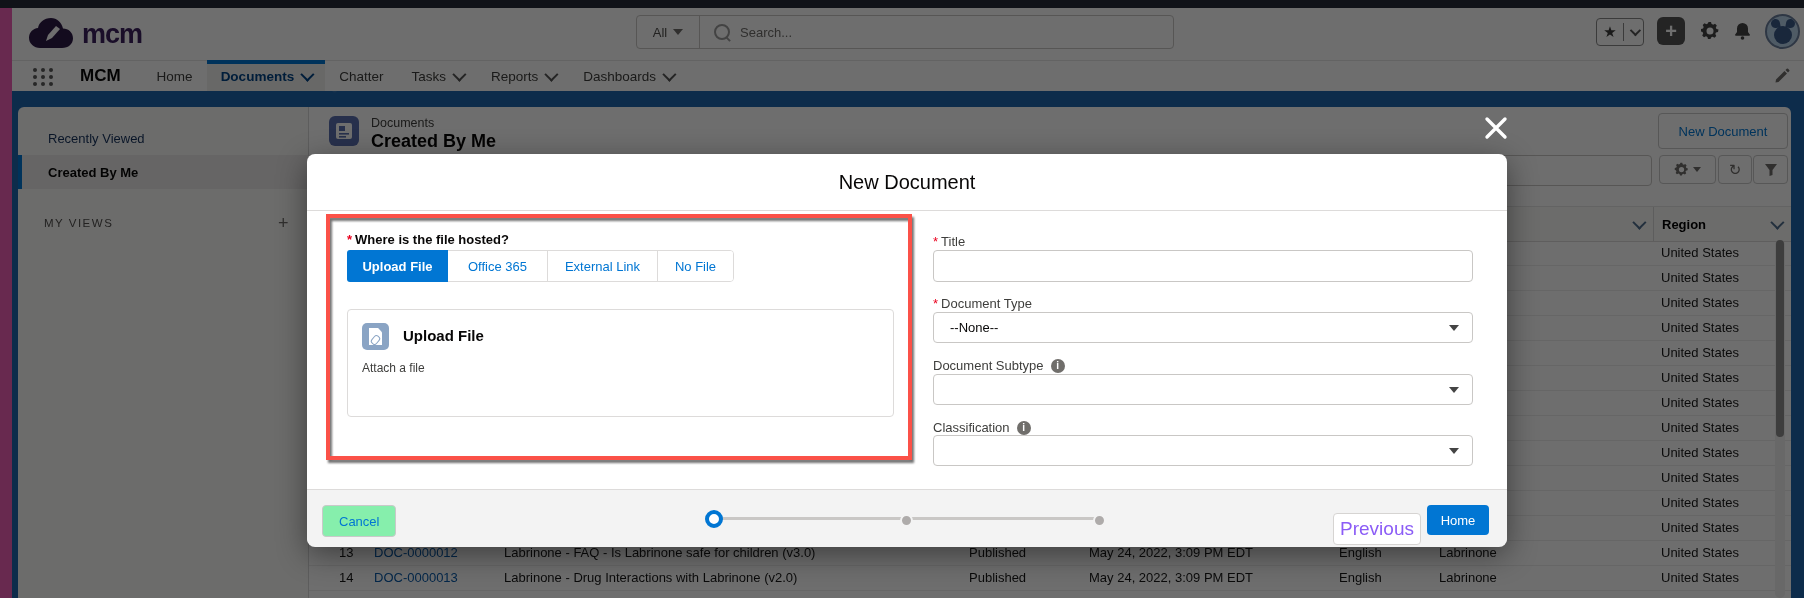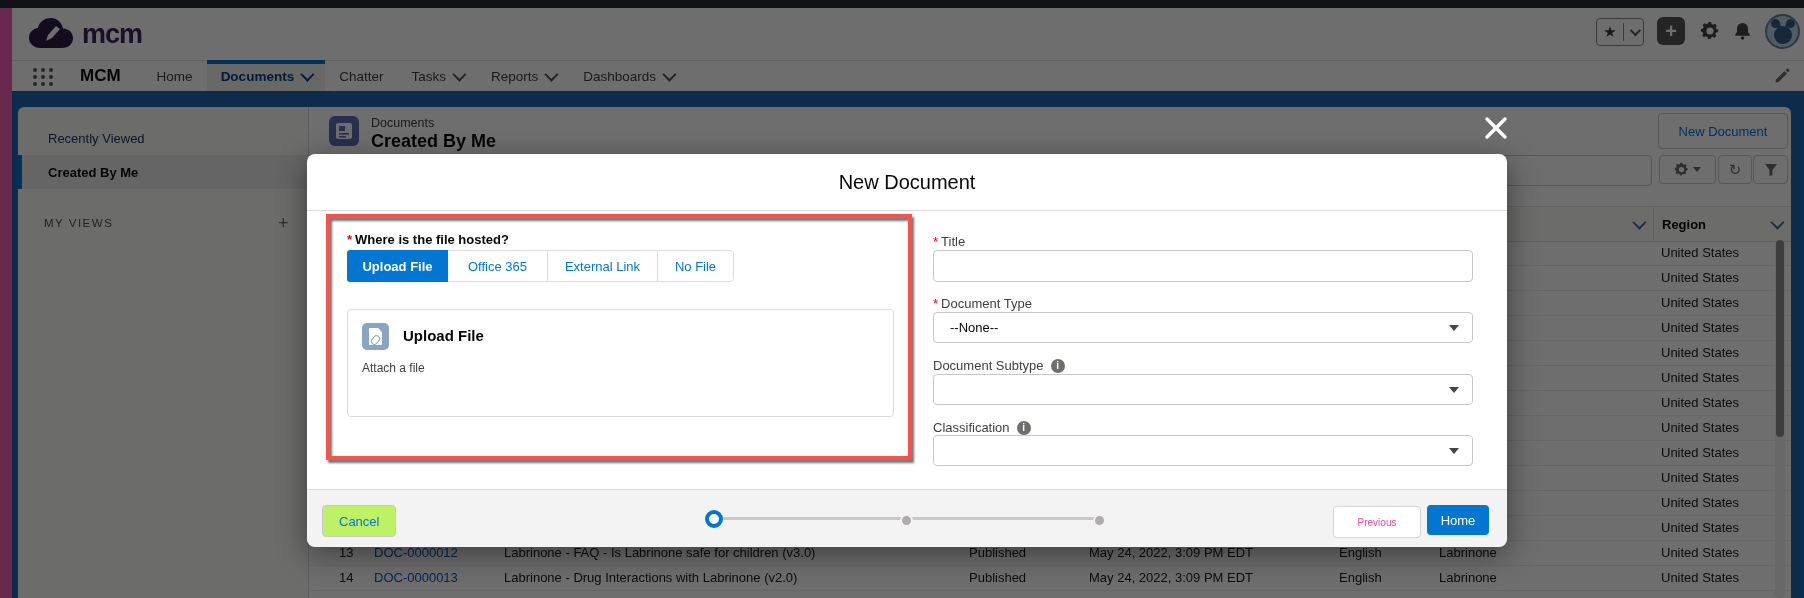--- a/index.html
+++ b/index.html
@@ -143,48 +143,56 @@
           box-sizing:border-box;background:#fff;}
   .tselect{position:absolute;left:626px;width:540px;height:31px;border:1px solid #c9c7c5;border-radius:4px;
           box-sizing:border-box;background:#fff;display:flex;align-items:center;padding-left:16px;
           font-size:13px;color:#080707;}
   .dd-arrow{position:absolute;right:13px;top:12px;width:0;height:0;border-left:5px solid transparent;
           border-right:5px solid transparent;border-top:6px solid #444;}
 
   #modal-footer{left:0;top:335px;width:1200px;height:57px;background:#f3f3f3;border-top:1px solid #dddbda;
                 border-radius:0 0 8px 8px;}
   #cancel-btn{left:15px;top:15px;height:30px;padding:0 16px;border:1px solid #c9c9c9;border-radius:4px;
-              background:#bef264;color:#0176d3;font-size:13px;display:flex;align-items:center;position:absolute;}
+              background:#86efac;color:#0176d3;font-size:13px;display:flex;align-items:center;position:absolute;}
   #prog-line{left:406px;top:27px;width:385px;height:3px;background:#c9c7c5;position:absolute;}
   .dot{position:absolute;border-radius:50%;}
   #dot1{left:398px;top:20px;width:10px;height:10px;background:#fff;border:4px solid #0176d3;}
   #dot2{left:593px;top:24px;width:9px;height:9px;background:#aeabaa;border:2px solid #f3f3f3;}
   #dot3{left:786px;top:24px;width:9px;height:9px;background:#aeabaa;border:2px solid #f3f3f3;}
-  #prev-btn{left:1026px;top:16px;width:86px;height:30px;border:1px solid #d6d4d2;border-radius:4px;background:#fff;
-            color:#ec4899;font-size:10px;display:flex;align-items:center;justify-content:center;position:absolute;}
+  #prev-btn{left:1026px;top:23px;width:86px;height:30px;border:1px solid #d6d4d2;border-radius:4px;background:#fff;
+            color:#8b5cf6;font-size:19px;display:flex;align-items:center;justify-content:center;position:absolute;}
   #next-btn{left:1120px;top:15px;width:62px;height:30px;border-radius:4px;background:#0176d3;color:#fff;
             font-size:13px;display:flex;align-items:center;justify-content:center;position:absolute;}
 
   
   #red-box{left:326px;top:214px;width:586px;height:246px;border:4px solid #fb5148;box-sizing:border-box;
            z-index:60;filter:drop-shadow(2px 3px 1px rgba(0,0,0,0.55));}
 </style>
 </head>
 <body>
 
 <div class="abs" id="top-strip"></div>
 <div class="abs" id="left-strip"></div>
 
 <div class="abs" id="global-header">
   <div class="abs" id="logo">
     <svg width="46" height="40" viewBox="0 0 46 40">
       <path d="M23 4c-7 0-12 4.5-13 10-5 .5-9 4.5-9 9.8C1 29.8 6 34 12 34h22c6.5 0 11-4.2 11-9.8 0-5.5-4.5-9.7-10-9.7C33.6 8.3 29 4 23 4z" fill="#2e1a47"></path>
       <path d="M18 27l2-6 8-9 4 3-8 9-6 3z" fill="#ffffff"></path>
     </svg>
     <span id="logo-text">mcm</span>
+  </div>
+  <div class="abs" id="search-box">
+    <div id="search-scope">
+      <span>All</span>
+      <span class="dd-arrow" style="position:static;border-top-color:#706e6b;"></span>
+    </div>
+    <span class="mag"></span>
+    <span id="search-placeholder">Search...</span>
   </div>
   <div class="abs hicon" id="fav-group">
     <span id="fav-star">★</span>
     <span id="fav-dd">
         <span class="chev" style="width:6px;height:6px;"></span>
       </span>
   </div>
   <div class="abs hicon" id="plus-btn">+</div>
   <div class="abs hicon" id="gear-btn">
     <svg width="20" height="20" viewBox="0 0 20 20">

